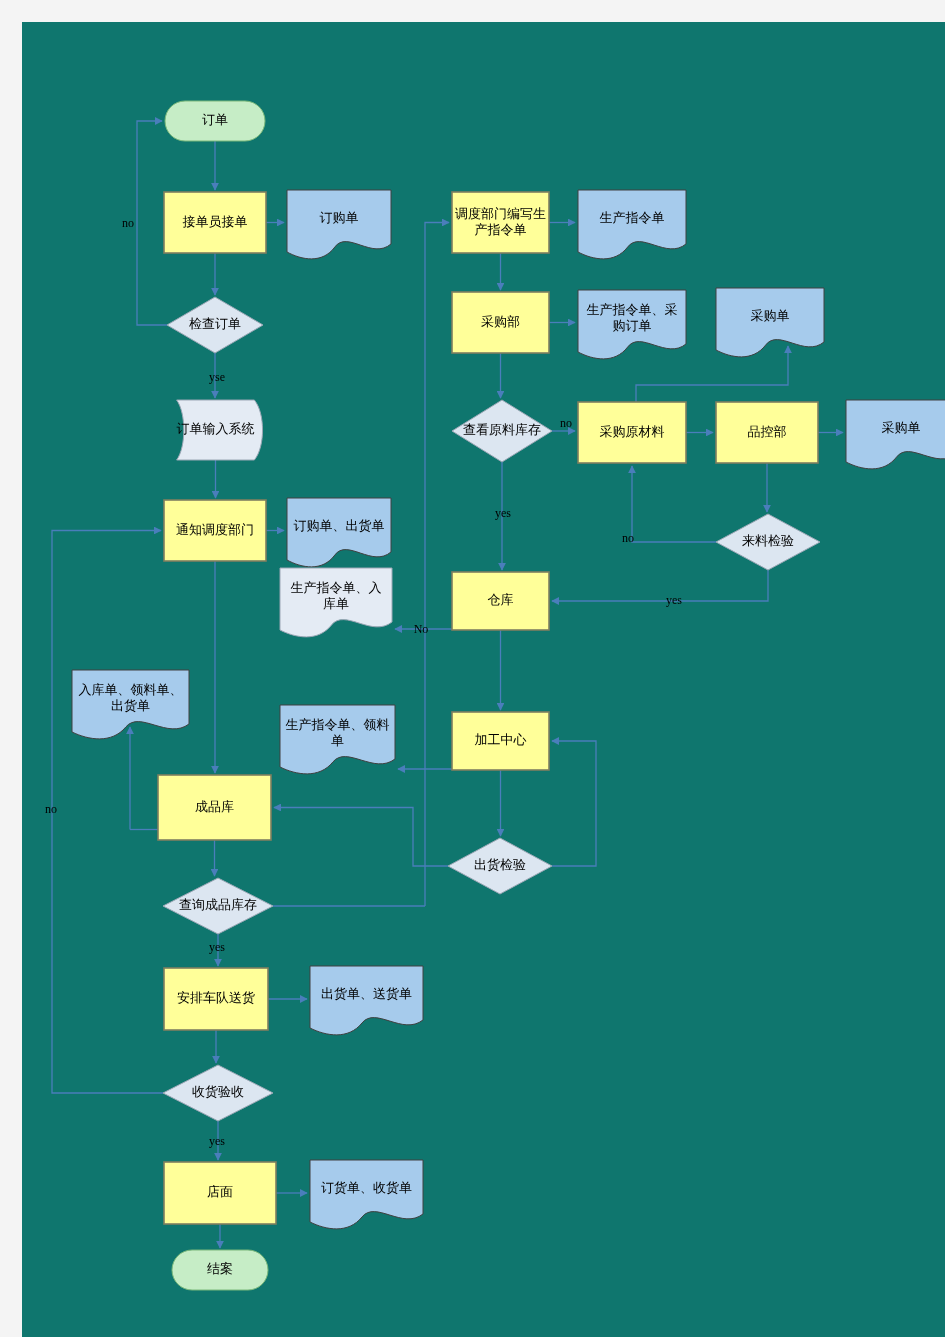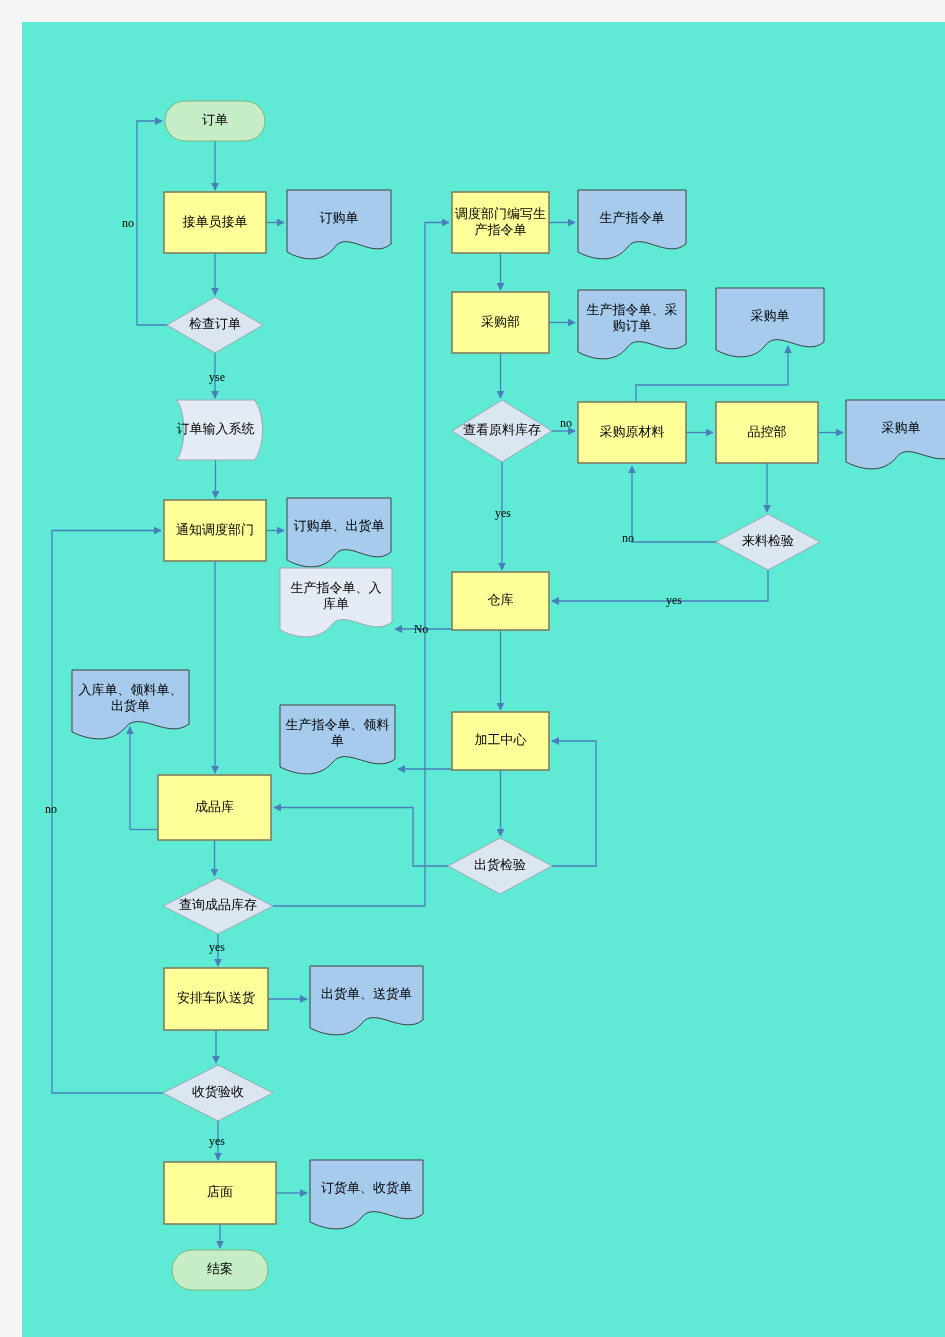--- a/index.html
+++ b/index.html
@@ -6,21 +6,21 @@
   #page{
     position:relative;
     width:945px;height:1337px;
     background:#f4f4f4;
     font-family:"Liberation Sans","DejaVu Sans",sans-serif;
     overflow:hidden;
   }
   #sheet{
     position:absolute;left:22px;top:22px;
     width:923px;height:1315px;
-    background:#5eead4;
+    background:#0f766e;
   }
   svg{display:block;}
   .node-label{
     font-family:"Liberation Sans","DejaVu Sans",sans-serif;
     font-size:13px;
     fill:#000000;
     text-anchor:middle;
     dominant-baseline:middle;
     white-space:pre;
   }

